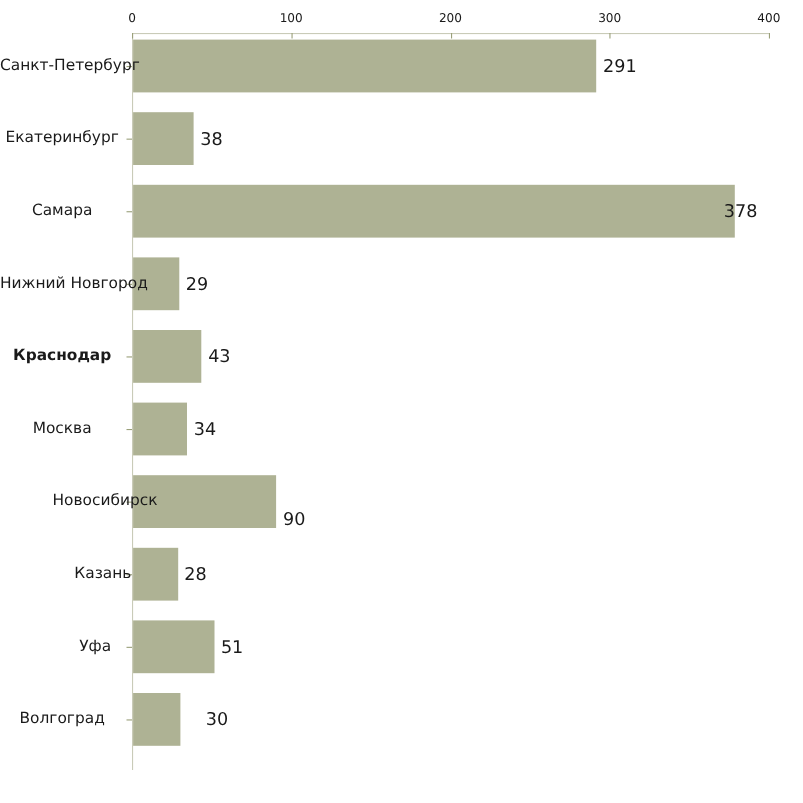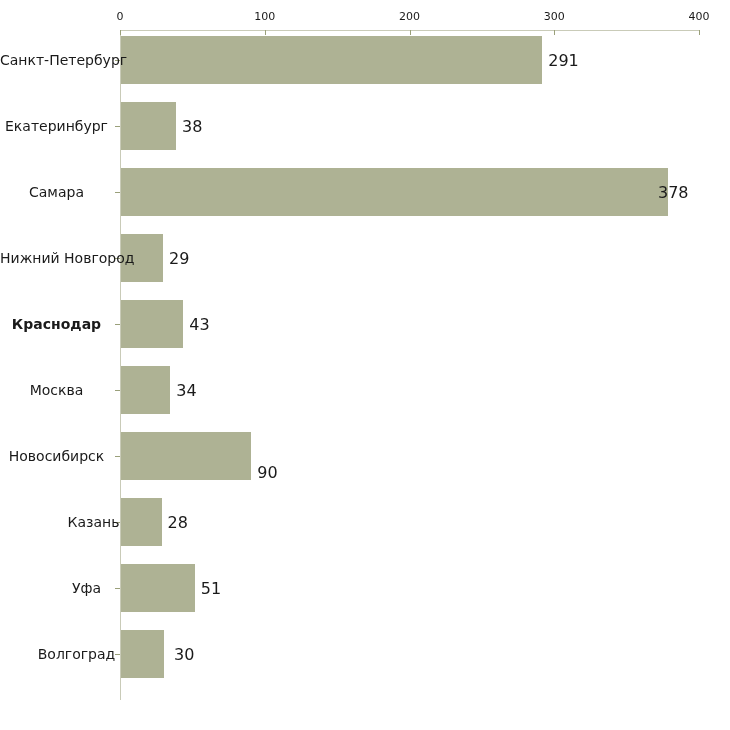--- a/index.html
+++ b/index.html
@@ -135,26 +135,26 @@
       <div class="bar" title="Нижний Новгород: 29" style="top: 234px; width: 41.9775px; background: rgb(174, 178, 148);"></div>
       <div class="bar-label" style="top: 258px; left: 0px; width: 113px;">Нижний Новгород</div>
       <div class="bar-value" style="top: 258px; left: 168.977px;">29</div>
       <div class="bar" title="Краснодар: 43" style="top: 300px; width: 62.2425px; background: rgb(174, 178, 148);"></div>
       <div class="bar-label" style="top: 324px; left: 0px; width: 113px; font-weight: bold;">Краснодар</div>
       <div class="bar-value" style="top: 324px; left: 189.243px;">43</div>
       <div class="bar" title="Самара: 34" style="top: 366px; width: 49.215px; background: rgb(174, 178, 148);"></div>
       <div class="bar-label" style="top: 390px; left: 0px; width: 113px;">Москва</div>
       <div class="bar-value" style="top: 390px; left: 176.215px;">34</div>
       <div class="bar" title="Новосибирск: 90" style="top: 432px; width: 130.275px; background: rgb(174, 178, 148);"></div>
-      <div class="bar-label" style="top: 456px; left: 0px; width: 113px;">Новосибирск</div>
+      <div class="bar-label" style="top: 456px; left: 0px; width: 113px; padding-left: 39px;">Новосибирск</div>
       <div class="bar-value" style="top: 472px; left: 257.275px;">90</div>
       <div class="bar" title="Казань: 28" style="top: 498px; width: 40.53px; background: rgb(174, 178, 148);"></div>
       <div class="bar-label" style="top: 522px; left: 0px; width: 113px; padding-left: 37px;">Казань</div>
       <div class="bar-value" style="top: 522px; left: 167.53px;">28</div>
       <div class="bar" title="Уфа: 51" style="top: 564px; width: 73.8225px; background: rgb(174, 178, 148);"></div>
       <div class="bar-label" style="top: 588px; left: 0px; width: 113px; margin-left: 30px;">Уфа</div>
       <div class="bar-value" style="top: 588px; left: 200.822px;">51</div>
       <div class="bar" title="Волгоград: 30" style="top: 630px; width: 43.425px; background: rgb(174, 178, 148);"></div>
-      <div class="bar-label" style="top: 654px; left: 0px; width: 113px; padding-left: 20px;">Волгоград</div>
-      <div class="bar-value" style="top: 654px; left: 174px;">30</div>
+      <div class="bar-label" style="top: 654px; left: 0px; width: 113px;">Волгоград</div>
+      <div class="bar-value" style="top: 654px; left: 187px;">30</div>
     </div>
 
 </div>
 
 </body></html>

